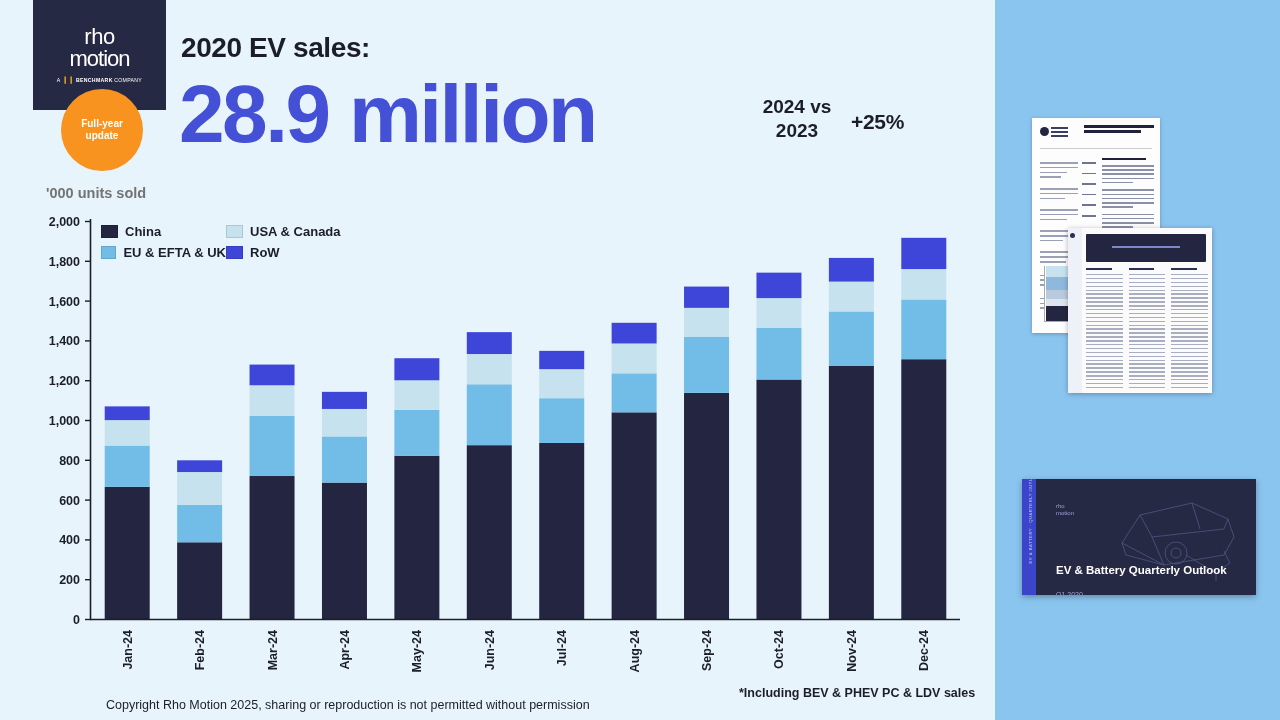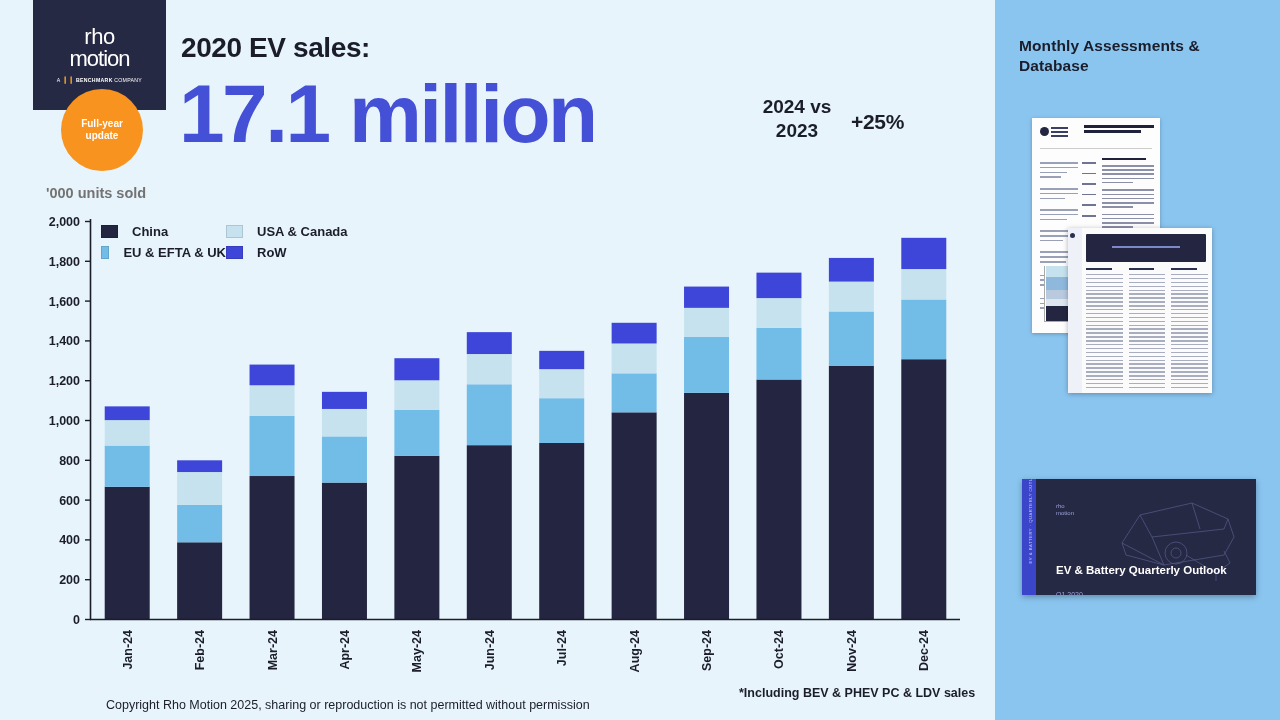--- a/index.html
+++ b/index.html
@@ -136,41 +136,40 @@
   .axis-line { stroke:#1b1d2b; stroke-width:1.6; }
   .tick-line { stroke:#1b1d2b; stroke-width:1.4; }
   .tick-text { font-family:"Liberation Sans", sans-serif; font-size:12.5px;
     font-weight:bold; fill:#1b1d2b; text-anchor:end; }
   .cat-text { font-family:"Liberation Sans", sans-serif; font-size:12.5px;
     font-weight:bold; fill:#1b1d2b; text-anchor:end; }
 
   
   #legend { position:absolute; left:101px; top:224px; width:300px;
     display:grid; grid-template-columns:125px 145px; row-gap:6px; }
-  .legend-item { display:flex; align-items:center; gap:14px; }
+  .legend-item { display:flex; align-items:center; gap:7px; }
   .legend-swatch { width:17px; height:13px; display:inline-block;
     border:1px solid rgba(0,0,0,.12); }
   .legend-label { font-size:13px; font-weight:bold; color:#1b1d2b; white-space:nowrap; }
 
   
   #footer-copyright {
     position:absolute; left:106px; top:698px;
     font-size:12.5px; color:#1b1d2b;
   }
   #footer-note {
     position:absolute; left:739px; top:686px;
     font-size:12.5px; color:#1b1d2b; font-weight:bold;
   }
 </style>
 </head>
 <body>
 
 <div id="right-panel">
 
-  <div class="panel-heading" id="panel-heading-monthly">Monthly Assessments &amp; Database</div>
 
 </div>
 
 <div id="thumb-report">
   <div class="rpt-logo">
     <div class="dot"></div>
     <div class="lines">
         <i></i>
         <i></i>
         <i></i>
@@ -403,21 +402,21 @@
     <span class="mark">❙❙</span>
     <b>BENCHMARK</b>
     <span>COMPANY</span>
   </div>
 </div>
 
 <div id="badge-full-year" style="white-space:pre-line">Full-year
 update</div>
 
 <div id="headline-sub">2020 EV sales:</div>
-<div id="headline-main">17.1 million</div>
+<div id="headline-main">28.9 million</div>
 <div id="compare-label" style="white-space:pre-line">2024 vs
 2023</div>
 <div id="compare-value">+25%</div>
 
 <div id="units-label">'000 units sold</div>
 
 <svg id="chart">
   <g id="y-ticks">
       <line class="tick-line" x1="85" x2="91" y1="619.5" y2="619.5"></line>
       <text class="tick-text" x="80" y="624">0</text>

